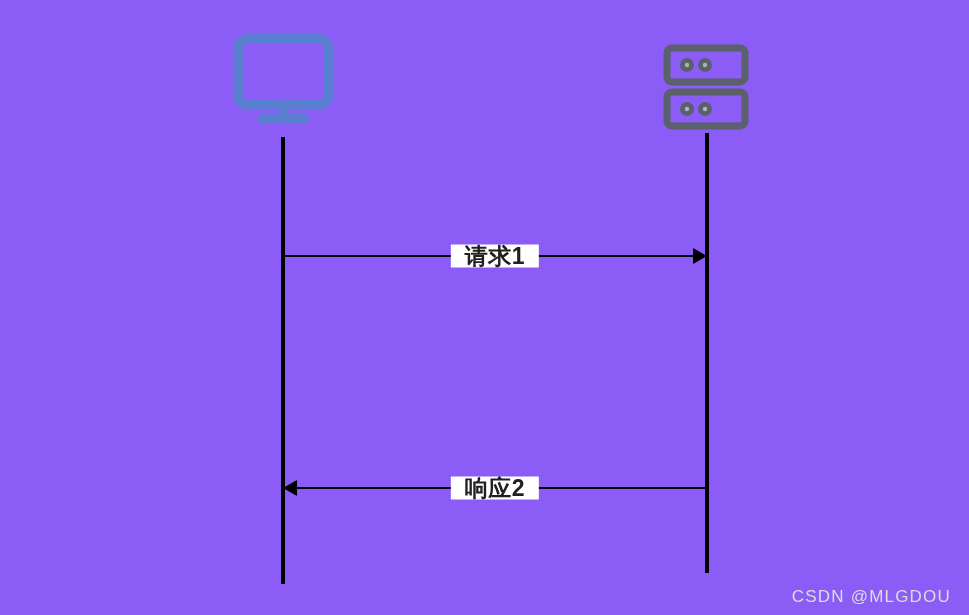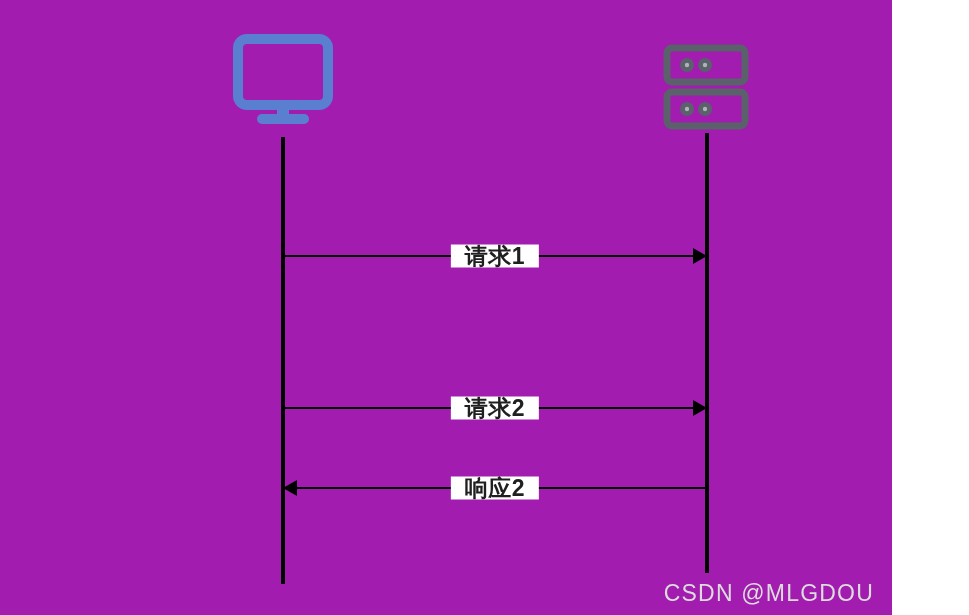--- a/index.html
+++ b/index.html
@@ -5,23 +5,23 @@
   html, body {
     margin: 0;
     padding: 0;
     background: #ffffff;
   }
   body {
     font-family: "Liberation Sans", "DejaVu Sans", sans-serif;
   }
   #canvas {
     position: relative;
-    width: 892px;
+    width: 969px;
     height: 615px;
-    background: #a21caf;
+    background: #8b5cf6;
     overflow: hidden;
   }
 
   
   .actor-icon {
     position: absolute;
   }
 
   
   #client-icon {
@@ -109,21 +109,21 @@
   #message-1 { top: 234px; }
   #message-2 { top: 305px; }
   #message-3 { top: 386px; }
   #message-4 { top: 466px; }
 
   
   #watermark {
     position: absolute;
     right: 18px;
     bottom: 8px;
-    font-size: 23px;
+    font-size: 17px;
     color: #dcdcdc;
     letter-spacing: 1.2px;
     white-space: nowrap;
   }
 </style>
 </head>
 <body>
 
 <div id="canvas">
 
@@ -154,25 +154,20 @@
   <div id="lifeline-client" class="lifeline"></div>
   <div id="lifeline-server" class="lifeline"></div>
 
   <div id="message-1" class="message to-right">
     <div class="line"></div>
     <div class="head"></div>
     <div class="label">请求1</div>
   </div>
 
 
-  <div id="message-3" class="message to-right">
-    <div class="line"></div>
-    <div class="head"></div>
-    <div class="label">请求2</div>
-  </div>
 
   <div id="message-4" class="message to-left">
     <div class="line"></div>
     <div class="head"></div>
     <div class="label">响应2</div>
   </div>
 
   <div id="watermark">CSDN @MLGDOU</div>
 
 </div>

